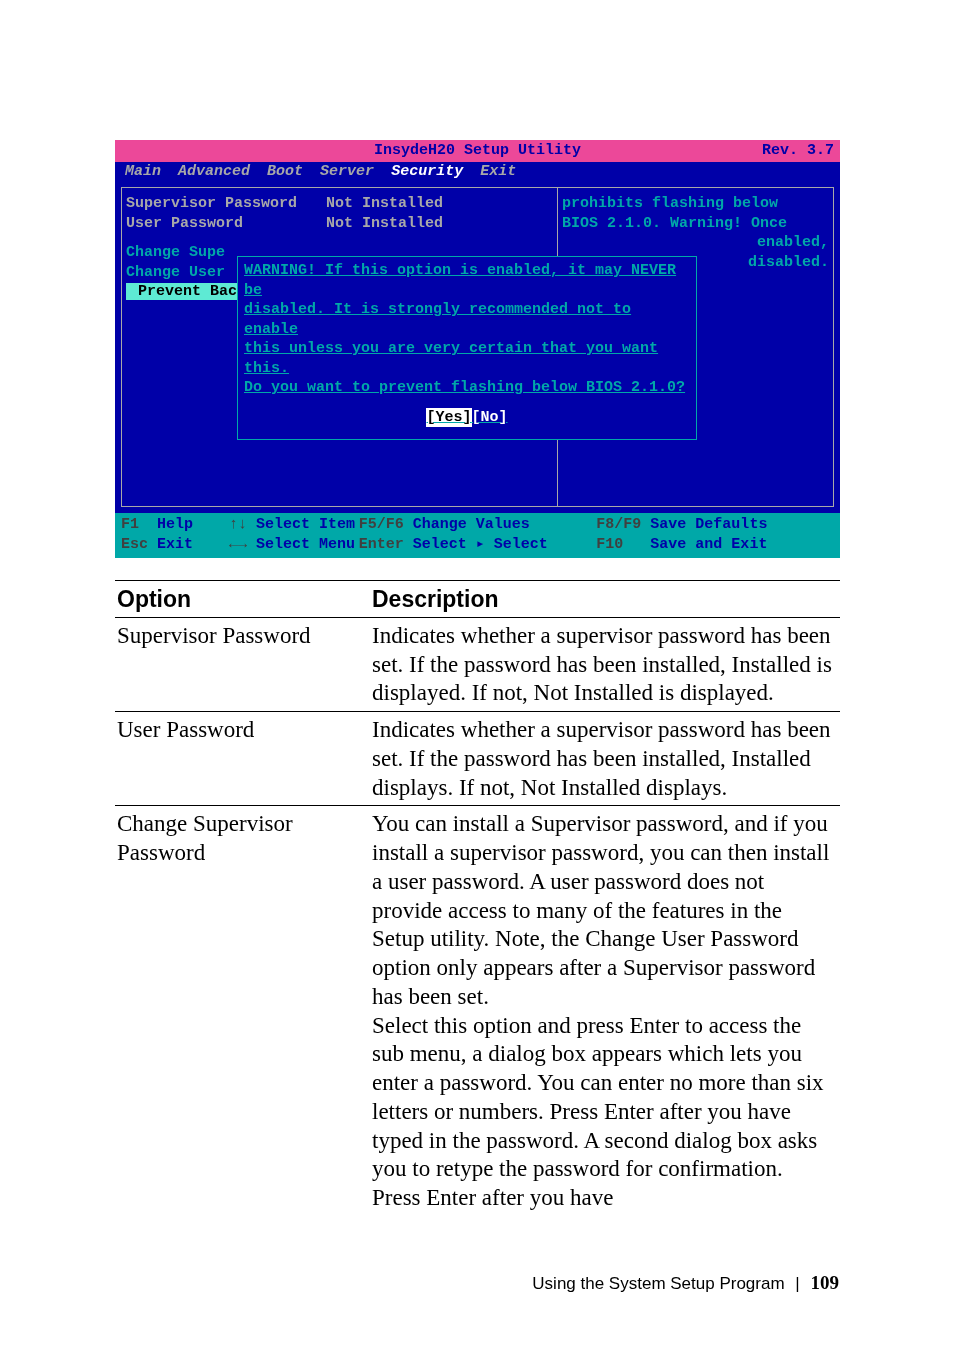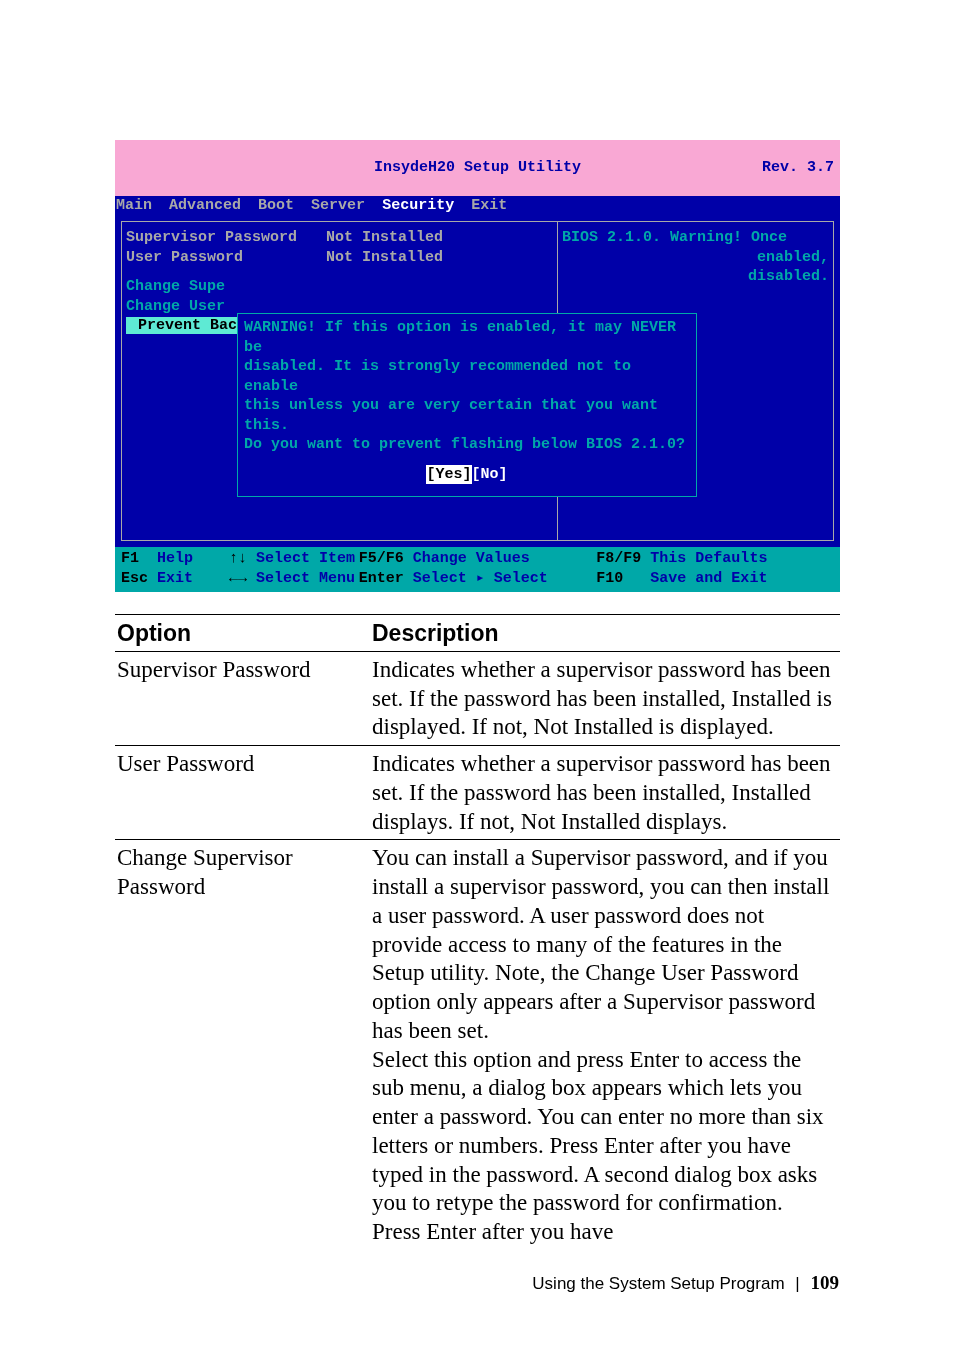--- a/index.html
+++ b/index.html
@@ -15,31 +15,32 @@
   .bios-box {
     width: 725px;
     background: #0000a8;
     font-family: 'Courier New', monospace;
     font-size: 15px;
     font-weight: bold;
     line-height: 1.3;
     position: relative;
   }
   .bios-title-row {
-    background: #f9a8d4;
+    background: #ec4899;
     color: #0000a8;
-    padding: 18px 6px;
+    padding: 1px 6px;
     display: flex;
     justify-content: space-between;
   }
   .bios-title-center { position: absolute; left: 0; right: 0; text-align: center; }
   .bios-rev { position: relative; }
   .bios-tabs {
     color: #a8a8a8;
-    padding: 0 1px;
+    padding: 0 10px;
+    font-style: italic;
   }
   .bios-tabs span { margin-right: 8px; }
   .bios-tab-active { background: #0000a8; color: #ffffff; }
   .bios-body {
     display: flex;
     padding: 6px;
   }
   .bios-left {
     flex: 1.6;
     border: 1px solid #a8a8a8;
@@ -54,43 +55,44 @@
     padding: 6px 4px;
     color: #00a8a8;
   }
   .bios-row { display: flex; color: #a8a8a8; }
   .bios-row .lbl { width: 200px; }
   .bios-menu { color: #00a8a8; margin-top: 10px; }
   .bios-menu-sel { background: #5eead4; color: #000; padding: 0 12px; display: inline; }
   .dialog {
     position: absolute;
     left: 115px;
-    top: 91px;
+    top: 68px;
     width: 460px;
     border: 1px solid #00a8a8;
     background: #0000a8;
     color: #00a8a8;
     padding: 4px 6px 12px 6px;
+    text-decoration: underline;
   }
   .dialog-buttons {
     margin-top: 10px;
     display: flex;
     justify-content: center;
     color: #fff;
   }
   .dialog-btn-sel { background: #fff; color: #000; padding: 0 0px; }
   .bios-footer {
     background: #00a8a8;
     color: #0000a8;
     padding: 2px 6px 4px 6px;
     display: grid;
     grid-template-columns: 1fr 1fr 1fr;
     row-gap: 0;
   }
-  .bios-footer .keytxt { color: #000000; }
+  .bios-footer .keytxt { color: #404040; }
   .doc-table {
     margin-top: 22px;
     width: 725px;
     border-collapse: collapse;
     font-size: 23px;
     line-height: 1.25;
   }
   .doc-table th {
     text-align: left;
     font-family: Arial, Helvetica, sans-serif;
@@ -153,29 +155,30 @@
         <div>disabled.  It is strongly recommended not to enable</div>
         <div>this unless you are very certain that you want this.</div>
         <div>Do you want to prevent flashing below BIOS 2.1.0?</div>
         <div class="dialog-buttons">
           <span class="dialog-btn-sel">[Yes]</span>
           <span>[No]</span>
         </div>
       </div>
     </div>
     <div class="bios-right">
+      <div>prohibits flashing below</div>
       <div>BIOS 2.1.0. Warning! Once</div>
       <div style="text-align:right">enabled,</div>
       <div style="text-align:right">disabled.</div>
     </div>
   </div>
   <div class="bios-footer">
     <div><span class="keytxt">F1</span>&nbsp;&nbsp;<span>Help</span>&nbsp;&nbsp;&nbsp;&nbsp;<span class="keytxt">↑↓</span>&nbsp;<span>Select Item</span></div>
     <div><span class="keytxt">F5/F6</span>&nbsp;<span>Change Values</span></div>
-    <div><span class="keytxt">F8/F9</span>&nbsp;<span>This Defaults</span></div>
+    <div><span class="keytxt">F8/F9</span>&nbsp;<span>Save Defaults</span></div>
     <div><span class="keytxt">Esc</span>&nbsp;<span>Exit</span>&nbsp;&nbsp;&nbsp;&nbsp;<span class="keytxt">←→</span>&nbsp;<span>Select Menu</span></div>
     <div><span class="keytxt">Enter</span>&nbsp;<span>Select ▸ Select</span></div>
     <div><span class="keytxt">F10</span>&nbsp;&nbsp;&nbsp;<span>Save and Exit</span></div>
   </div>
 </div>
 
 <table class="doc-table">
   <thead>
     <tr>
       <th>Option</th>

